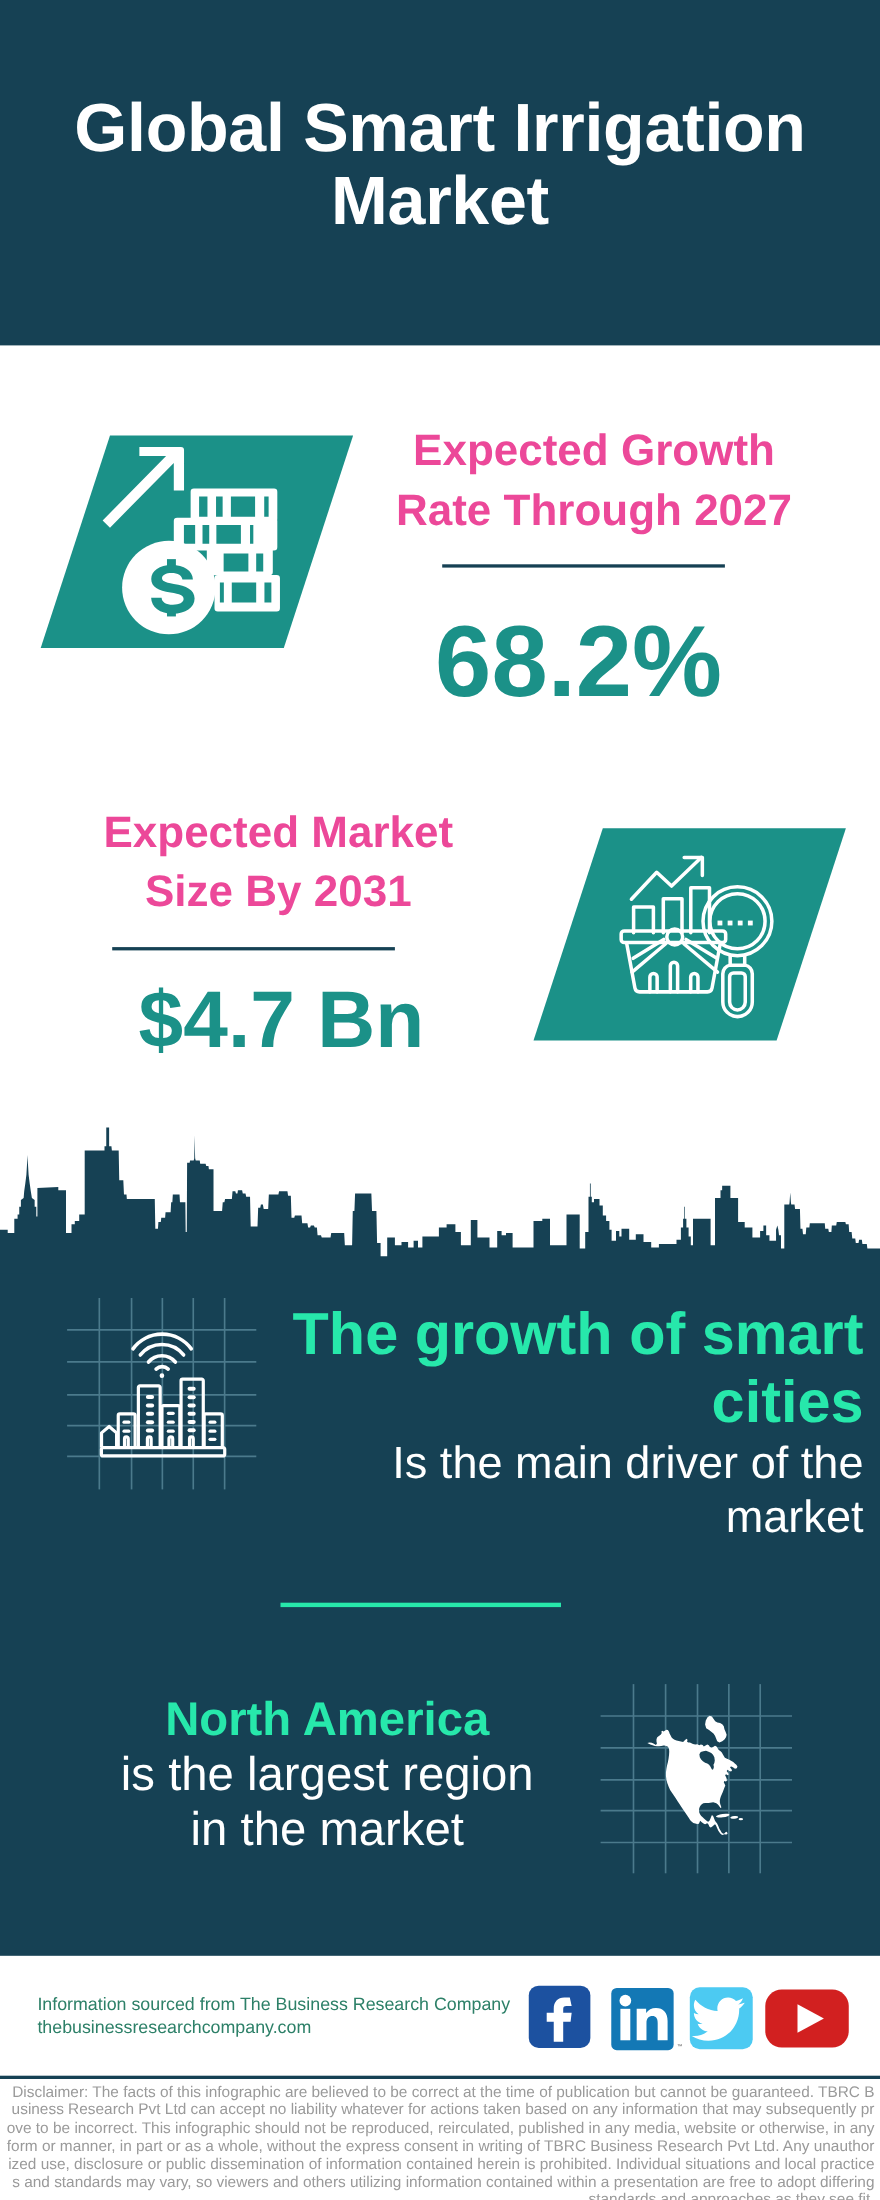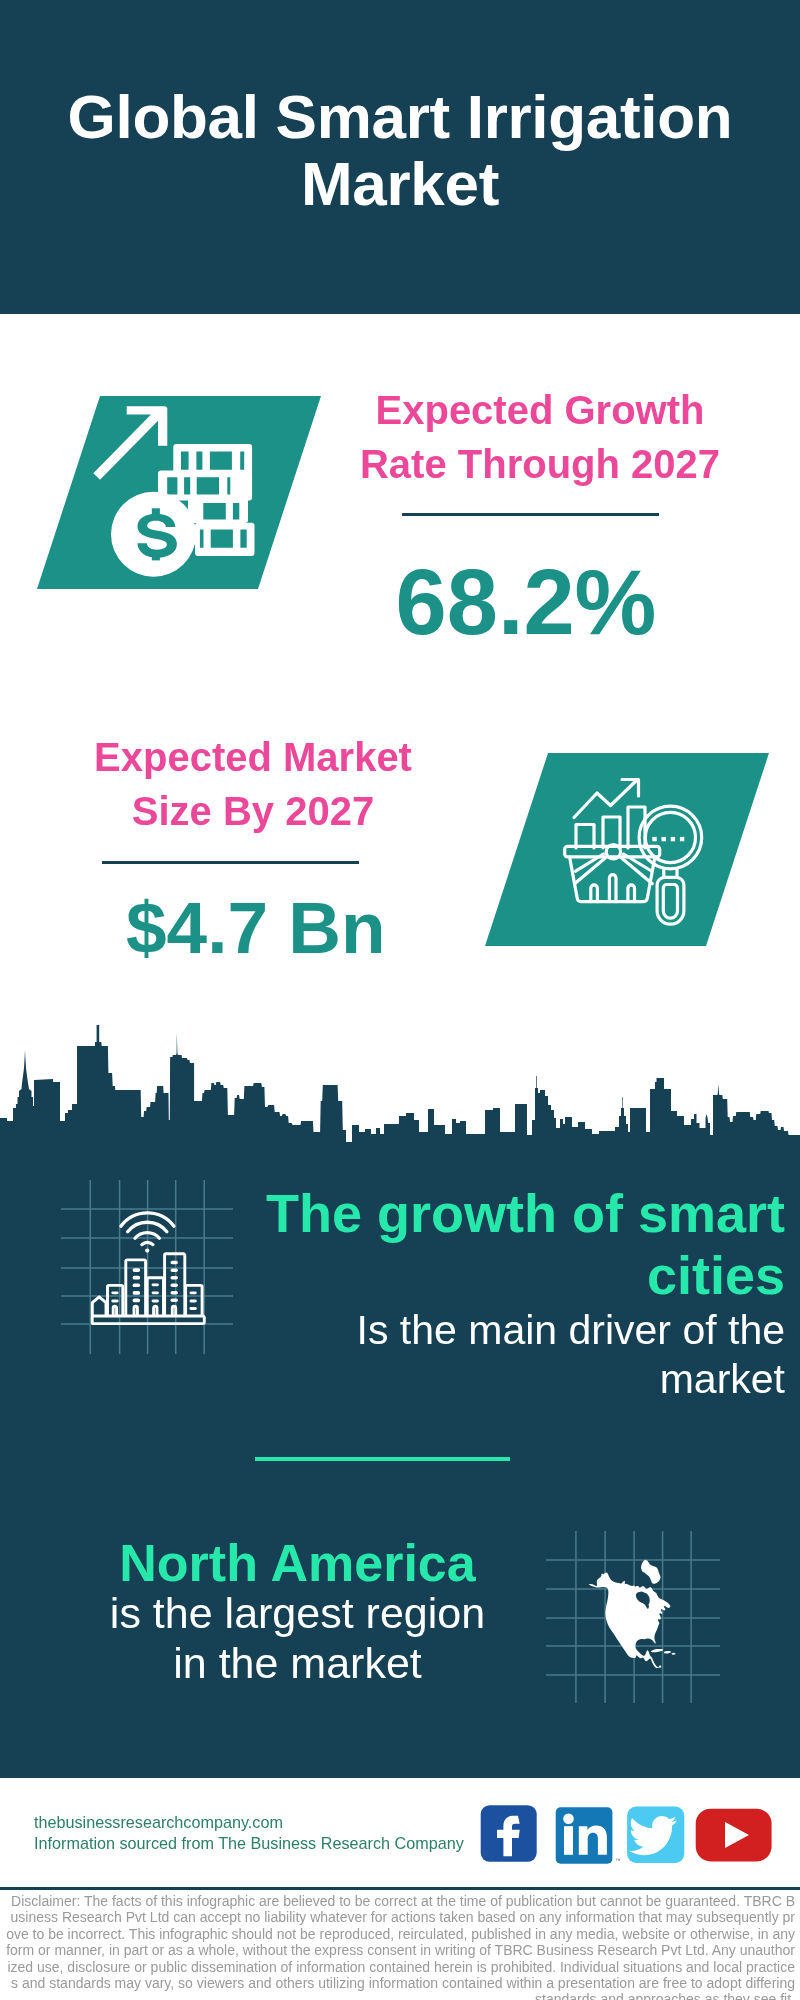--- a/index.html
+++ b/index.html
@@ -26,21 +26,21 @@
   #block2-value { left:126px; top:891px; width:252px; font-size:73px; }
 
   
   .lead-green { color:#27e8ab; font-weight:bold; }
   .lead-white { color:#ffffff; font-weight:normal; }
   #cities-text { position:absolute; left:255px; top:1182px; width:530px; text-align:right;
     font-size:54px; line-height:62px; }
   #cities-text .lead-white { font-size:41px; line-height:49px; display:block; }
   #region-text { position:absolute; left:100px; top:1538px; width:395px; text-align:center;
     font-size:43px; line-height:50px; }
-  #region-text .lead-green { font-size:52px; display:block; }
+  #region-text .lead-green { font-size:43px; display:block; }
 
   
   .footer-src { position:absolute; left:34px; top:1812px; color:#2d8068; font-size:16.2px; line-height:20.7px; }
   .disclaimer { position:absolute; left:6px; top:1893px; width:789px; color:#9a9a9a;
     font-size:14px; line-height:16.4px; word-break:break-all; text-align:right; }
 </style>
 </head>
 <body>
 
 <div class="page">
@@ -235,32 +235,32 @@
   <div class="header-title">Global Smart Irrigation Market</div>
 
   <div class="stat-head" id="block1-head">
     <div>Expected Growth</div>
     <div>Rate Through 2027</div>
   </div>
   <div class="stat-value" id="block1-value">68.2%</div>
 
   <div class="stat-head" id="block2-head">
     <div>Expected Market</div>
-    <div>Size By 2027</div>
+    <div>Size By 2031</div>
   </div>
   <div class="stat-value" id="block2-value">$4.7 Bn</div>
 
   <div id="cities-text">
     <span class="lead-green">The growth of smart cities</span>
     <span class="lead-white">Is the main driver of the market</span>
   </div>
 
   <div id="region-text">
     <span class="lead-green">North America</span>
     <span class="lead-white">is the largest region in the market</span>
   </div>
 
   <div class="footer-src">
+    <div>Information sourced from The Business Research Company</div>
     <div>thebusinessresearchcompany.com</div>
-    <div>Information sourced from The Business Research Company</div>
   </div>
   <div class="disclaimer">Disclaimer: The facts of this infographic are believed to be correct at the time of publication but cannot be guaranteed. TBRC Business Research Pvt Ltd can accept no liability whatever for actions taken based on any information that may subsequently prove to be incorrect. This infographic should not be reproduced, reirculated, published in any media, website or otherwise, in any form or manner, in part or as a whole, without the express consent in writing of TBRC Business Research Pvt Ltd. Any unauthorized use, disclosure or public dissemination of information contained herein is prohibited. Individual situations and local practices and standards may vary, so viewers and others utilizing information contained within a presentation are free to adopt differing standards and approaches as they see fit.</div>
 </div>
 
 </body></html>

